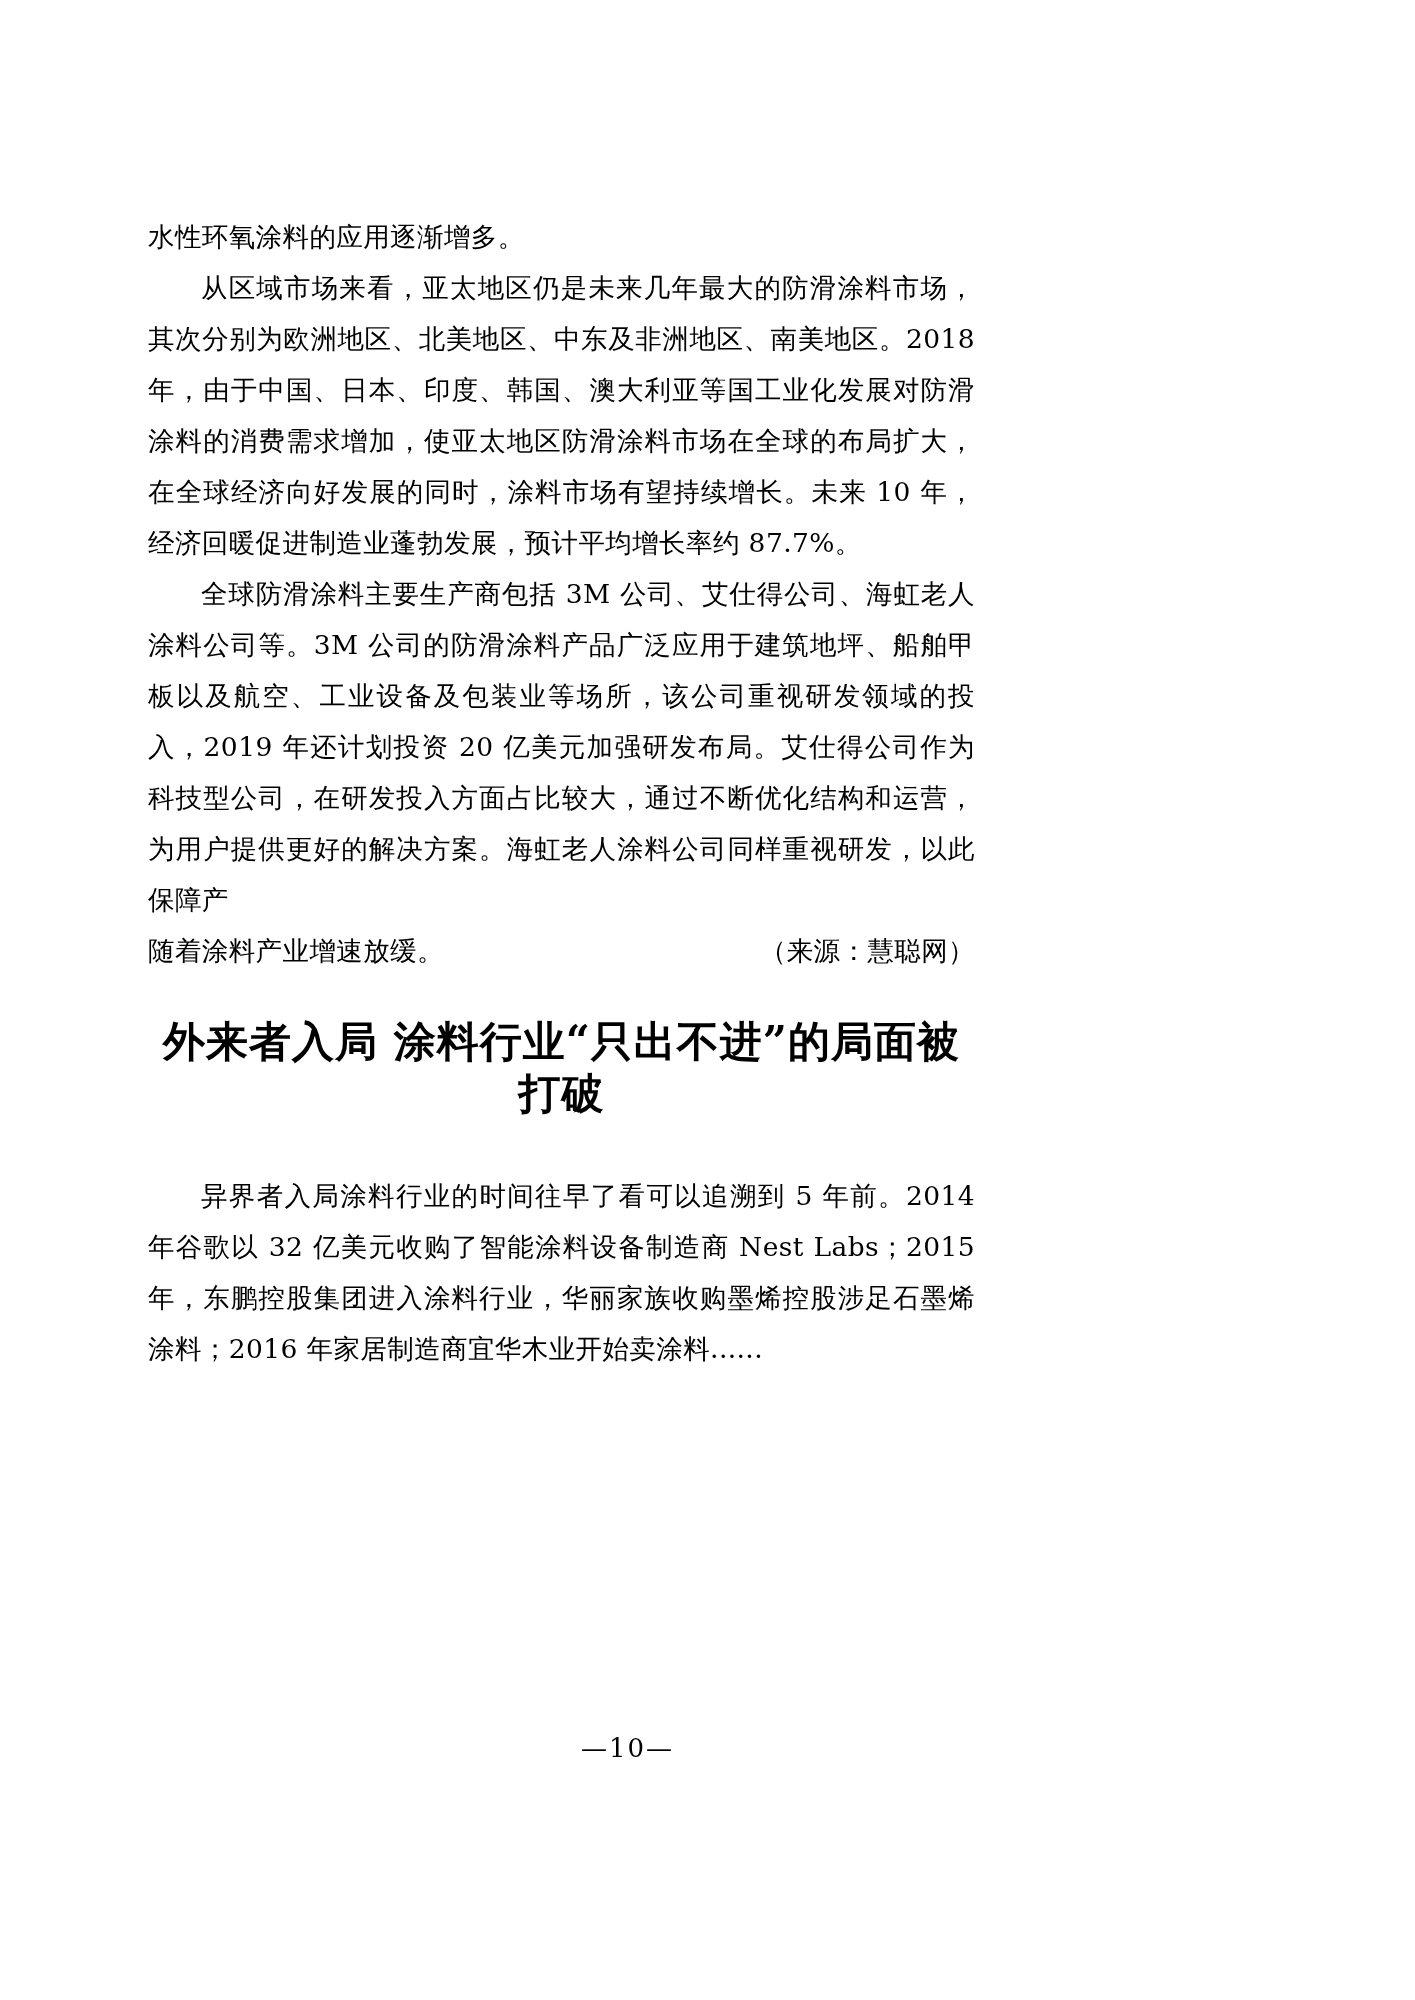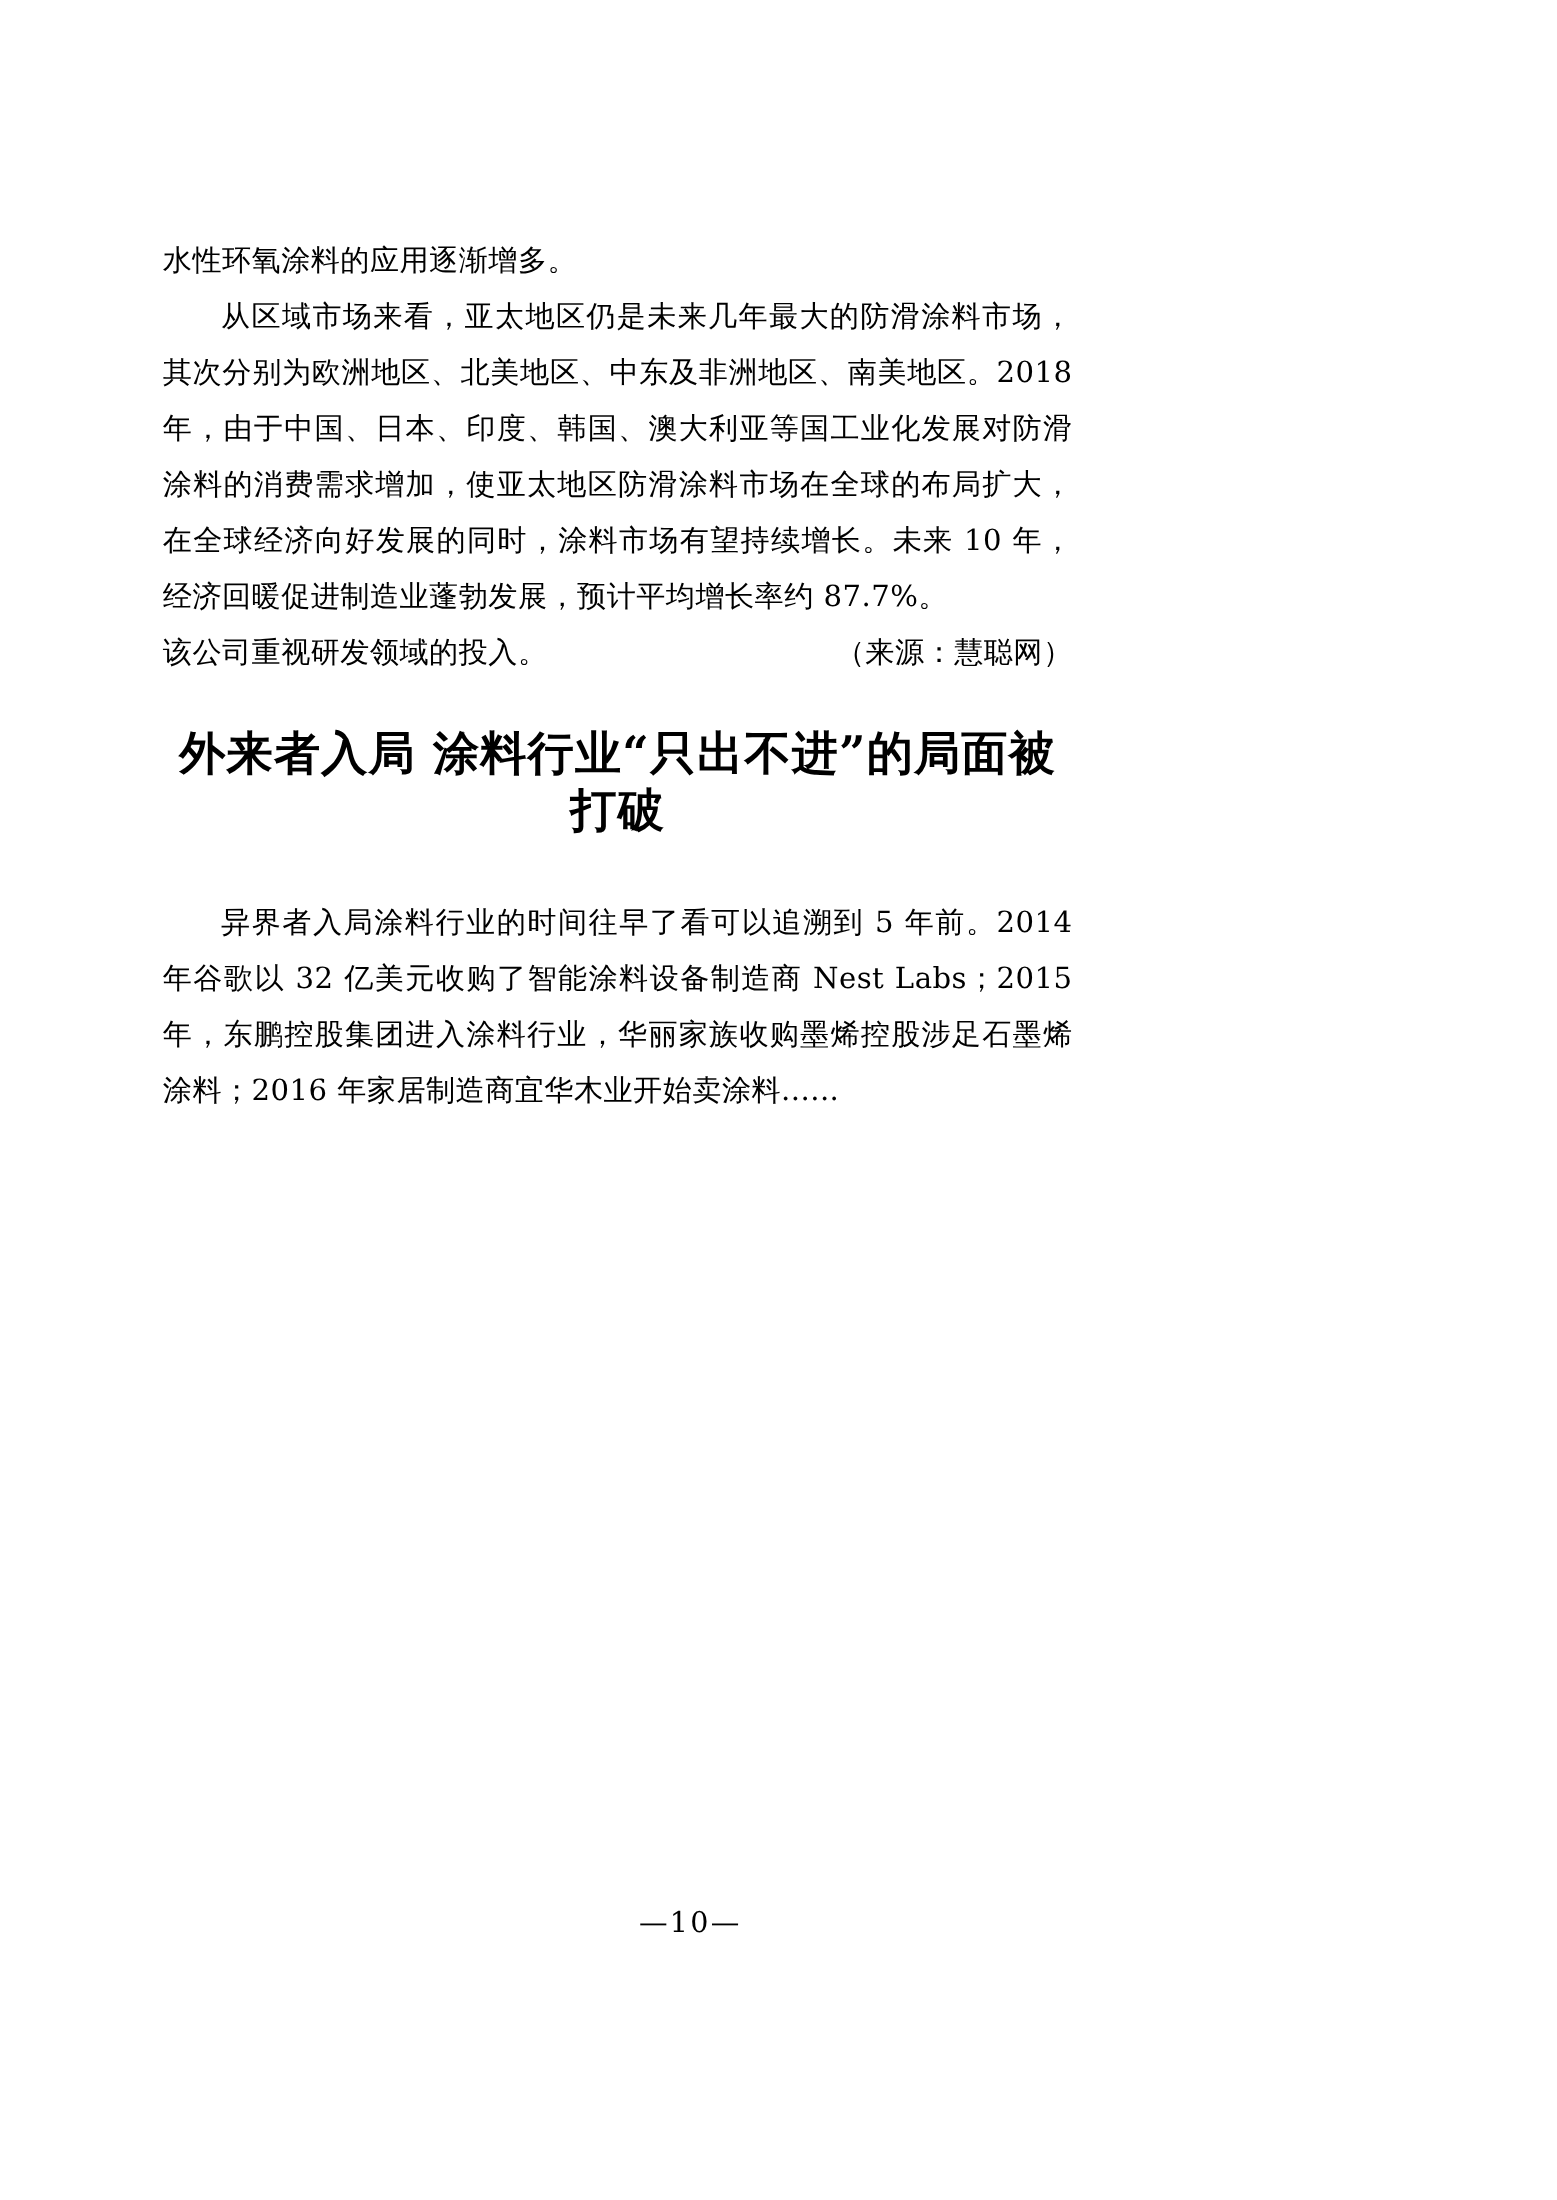--- a/index.html
+++ b/index.html
@@ -76,22 +76,23 @@
 </head>
 <body>
 
 <div class="page">
   <div class="content">
 
     <p class="para">水性环氧涂料的应用逐渐增多。</p>
 
     <p class="para indent">从区域市场来看，亚太地区仍是未来几年最大的防滑涂料市场，其次分别为欧洲地区、北美地区、中东及非洲地区、南美地区。2018年，由于中国、日本、印度、韩国、澳大利亚等国工业化发展对防滑涂料的消费需求增加，使亚太地区防滑涂料市场在全球的布局扩大，在全球经济向好发展的同时，涂料市场有望持续增长。未来 10 年，经济回暖促进制造业蓬勃发展，预计平均增长率约 87.7%。</p>
 
+    <p class="para indent">全球防滑涂料主要生产商包括 3M 公司、艾仕得公司、海虹老人涂料公司等。3M 公司的防滑涂料产品广泛应用于建筑地坪、船舶甲板以及航空、工业设备及包装业等场所，该公司重视研发领域的投入，2019 年还计划投资 20 亿美元加强研发布局。艾仕得公司作为科技型公司，在研发投入方面占比较大，通过不断优化结构和运营，为用户提供更好的解决方案。海虹老人涂料公司同样重视研发，以此保障产</p>
 
-    <p class="src-line"><span class="srcwrap">（来源：慧聪网）</span><span>该公司重视研发领域的投入。</span></p>
+    <p class="src-line"><span class="srcwrap">（来源：慧聪网）</span><span>随着涂料产业增速放缓。</span></p>
 
     <div class="gap-before-heading"></div>
 
     <h2 class="heading">外来者入局  涂料行业“只出不进”的局面被打破</h2>
 
     <div class="gap-after-heading"></div>
 
 
     <p class="para indent">异界者入局涂料行业的时间往早了看可以追溯到 5 年前。2014 年谷歌以 32 亿美元收购了智能涂料设备制造商 Nest Labs；2015 年，东鹏控股集团进入涂料行业，华丽家族收购墨烯控股涉足石墨烯涂料；2016 年家居制造商宜华木业开始卖涂料......</p>
 

